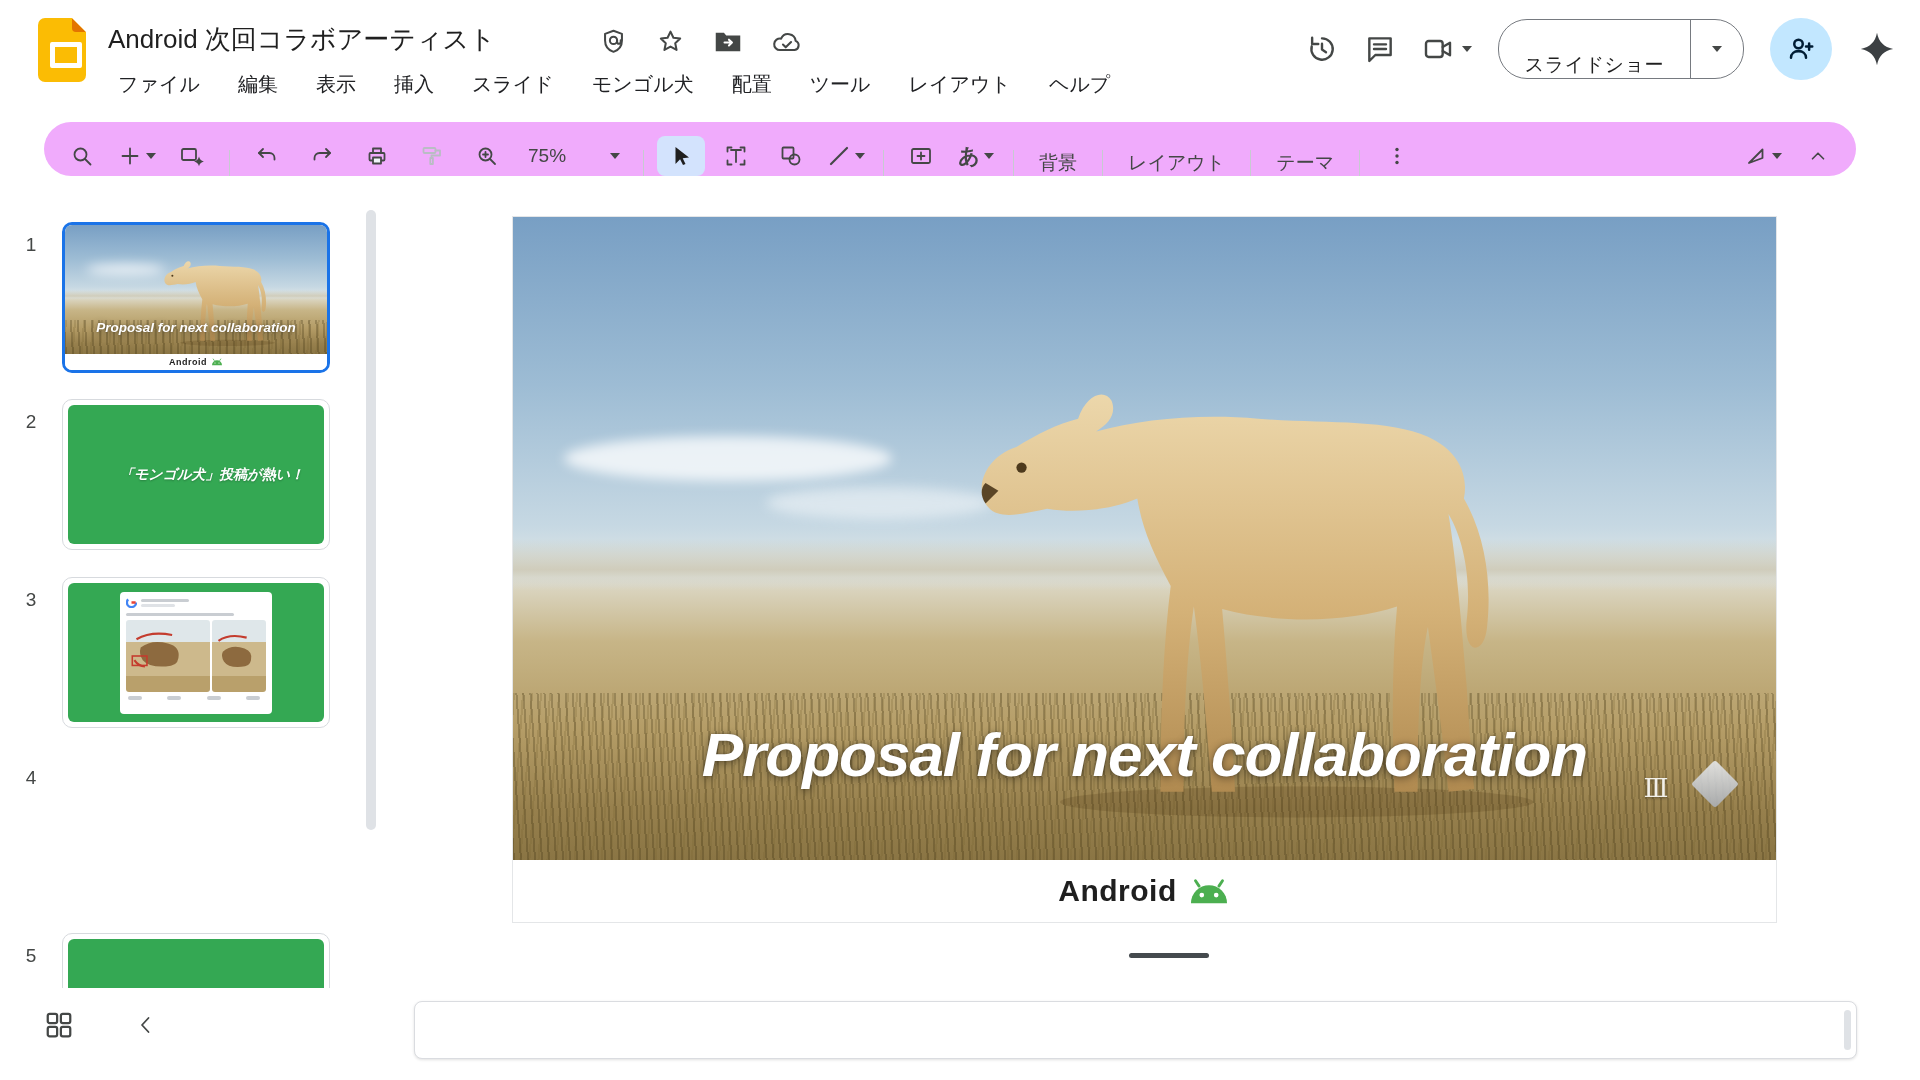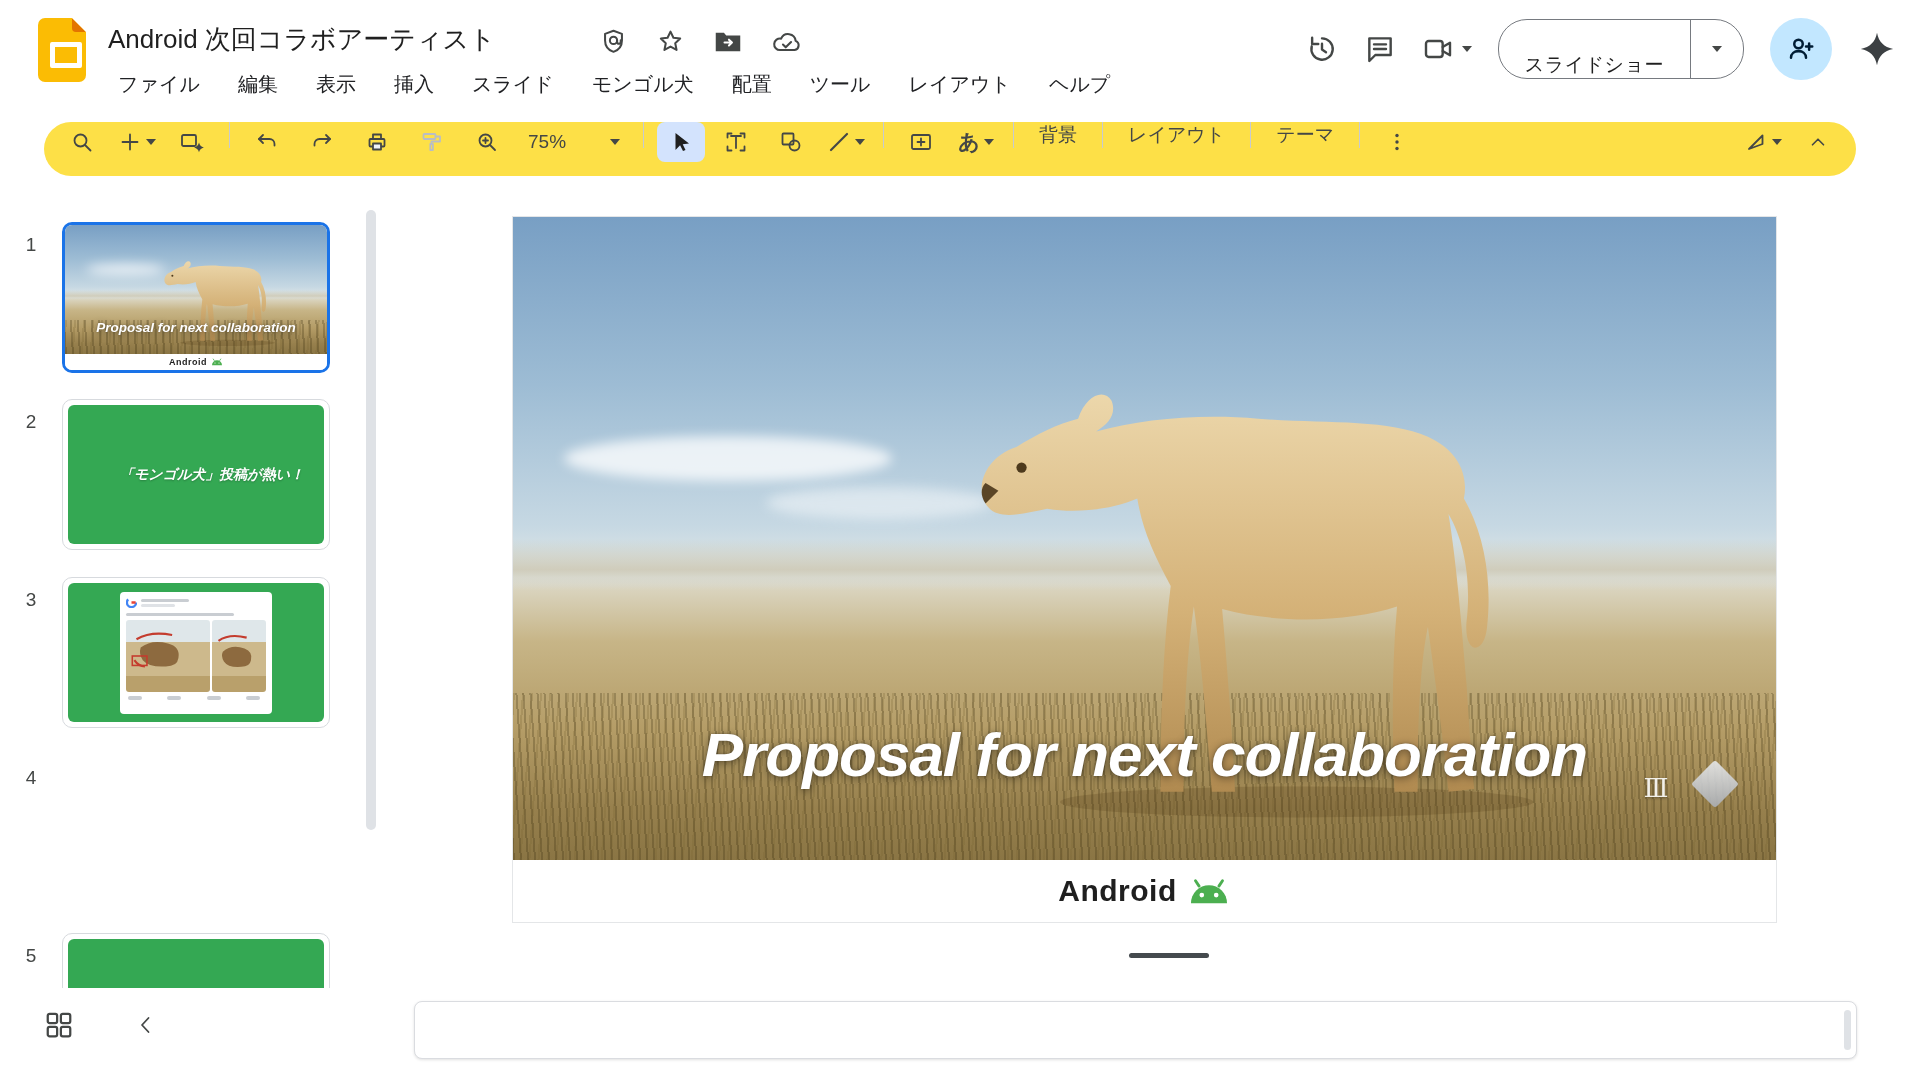--- a/index.html
+++ b/index.html
@@ -24,22 +24,22 @@
   .topbar-right{position:absolute;right:24px;top:18px;display:flex;align-items:center;gap:26px;}
   .slideshow-btn{display:flex;align-items:flex-end;height:58px;border:1px solid #767a80;
     border-radius:29px;overflow:hidden;background:#fff;}
   .slideshow-label{font-size:19px;color:#1f1f1f;padding:0 26px;letter-spacing:.5px;}
   .slideshow-caret{width:52px;height:58px;display:flex;align-items:center;justify-content:center;
     border-left:1px solid #767a80;}
   .share-btn{width:62px;height:62px;border-radius:50%;background:#C2E7FF;display:flex;
     align-items:center;justify-content:center;}
 
   
-  .toolbar{position:absolute;left:44px;top:122px;width:1812px;height:54px;background:#fde047;
-    border-radius:27px;display:flex;align-items:flex-start;padding:0 14px;box-sizing:border-box;gap:7px;}
+  .toolbar{position:absolute;left:44px;top:122px;width:1812px;height:54px;background:#f0abfc;
+    border-radius:27px;display:flex;align-items:flex-end;padding:0 14px;box-sizing:border-box;gap:7px;}
   .tbtn{height:40px;min-width:40px;border-radius:8px;display:flex;align-items:center;
     justify-content:center;gap:4px;padding:0 4px;}
   .tbtn.active{background:#D3E3FD;}
   .tdiv{width:1px;height:26px;background:#c7cad1;margin:0 6px;}
   .tlabel{font-size:19px;color:#444746;padding:0 12px;}
   .zoom-val{font-size:19px;color:#444746;}
   .caret-down{width:0;height:0;border-left:5px solid transparent;border-right:5px solid transparent;
     border-top:6px solid #444746;}
   .toolbar-spacer{flex:1;}
   .a-glyph{font-size:21px;color:#444746;font-weight:bold;}

